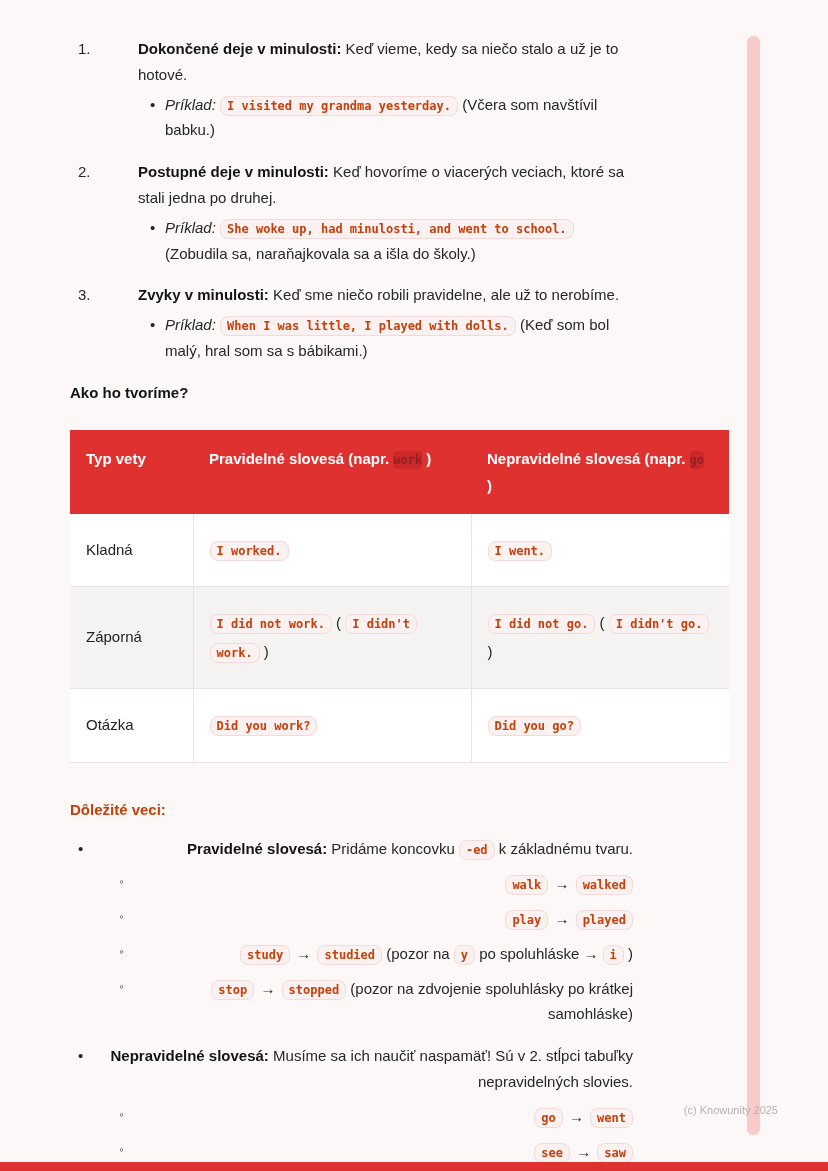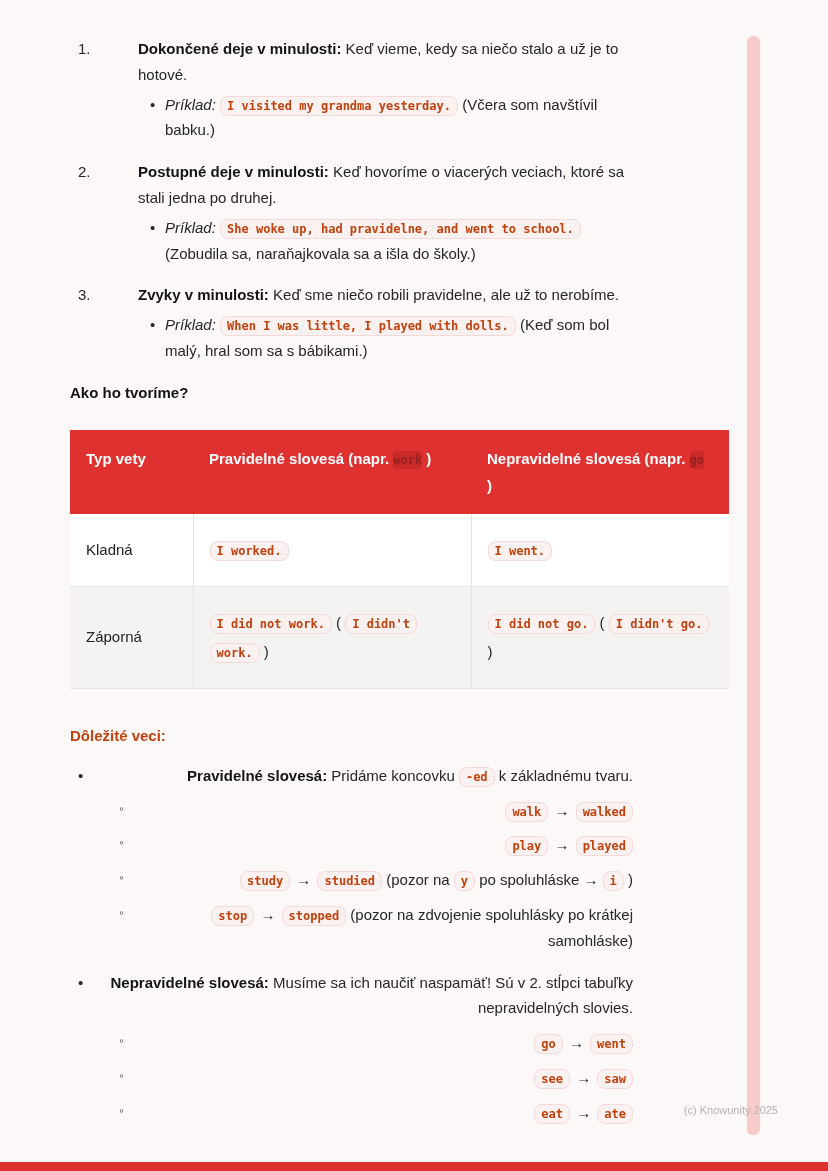--- a/index.html
+++ b/index.html
@@ -120,21 +120,21 @@
       <span class="num">2.</span>
       <div class="item-body">
         <div>
           <strong>Postupné deje v minulosti:</strong>
           <span>Keď hovoríme o viacerých veciach, ktoré sa stali jedna po druhej.</span>
         </div>
         <div class="ex-row">
           <span class="dot">•</span>
           <div class="ex-body">
             <em>Príklad:</em>
-            <code class="c">She woke up, had pravidelne, and went to school.</code>
+            <code class="c">She woke up, had minulosti, and went to school.</code>
             <span>(Zobudila sa, naraňajkovala sa a išla do školy.)</span>
           </div>
         </div>
       </div>
     </div>
 
     <div class="num-item">
       <span class="num">3.</span>
       <div class="item-body">
         <div>
@@ -190,20 +190,29 @@
             <code class="c">I didn't work.</code>
             <span>)</span>
           </td>
           <td>
             <code class="c">I did not go.</code>
             <span>(</span>
             <code class="c">I didn't go.</code>
             <span>)</span>
           </td>
         </tr>
+        <tr>
+          <td class="lbl">Otázka</td>
+          <td>
+            <code class="c">Did you work?</code>
+          </td>
+          <td>
+            <code class="c">Did you go?</code>
+          </td>
+        </tr>
       </tbody>
     </table>
 
     <div class="h-bold2">Dôležité veci:</div>
 
     <div class="b-item">
       <span class="bdot">•</span>
       <div class="b-body">
         <div>
           <strong>Pravidelné slovesá:</strong>

